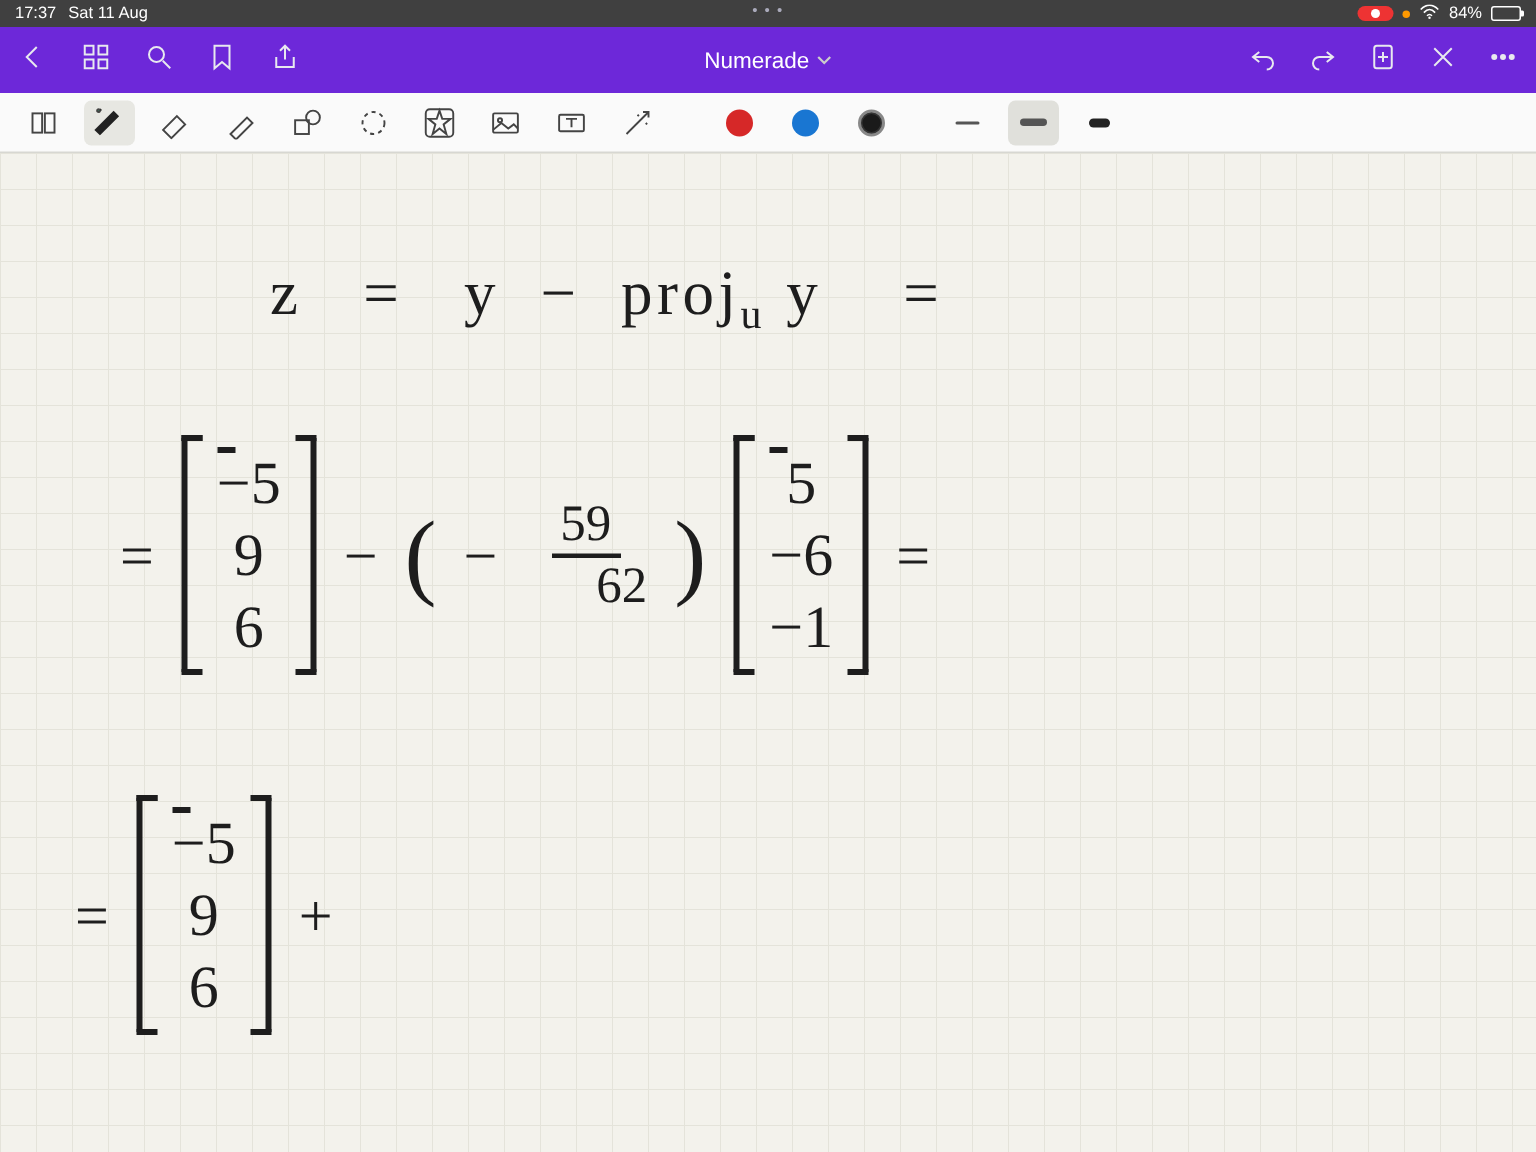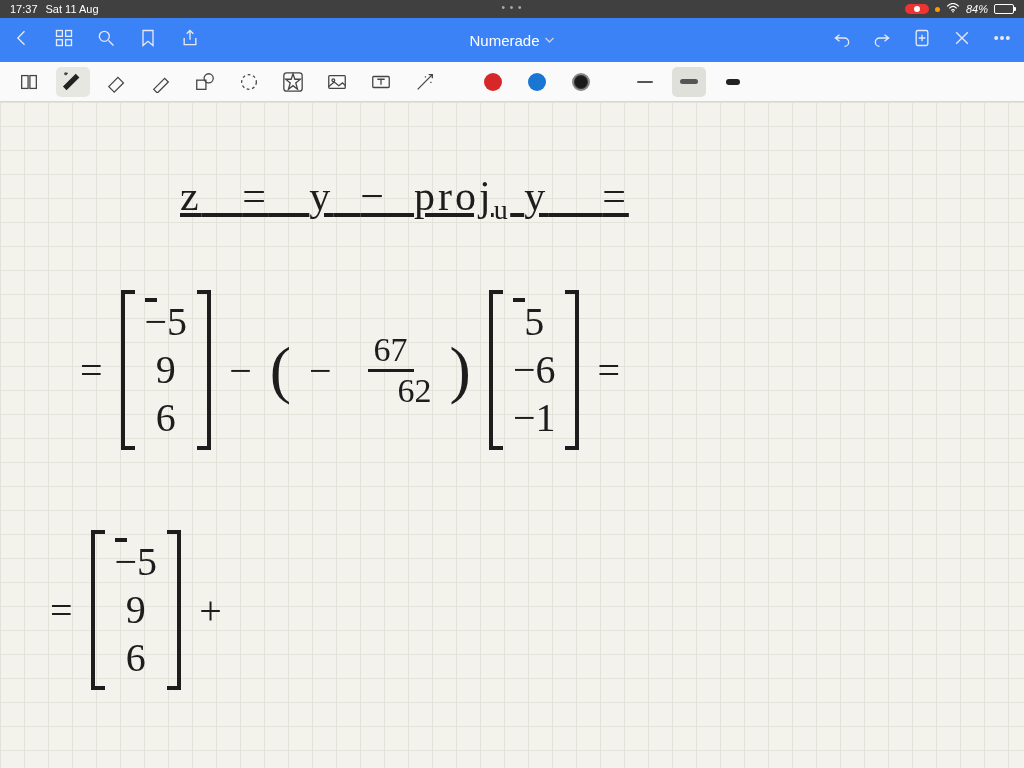--- a/index.html
+++ b/index.html
@@ -14,21 +14,21 @@
     height: 18px;
     background: #404040;
     color: #fff;
     display: flex;
     align-items: center;
     font-size: 11px;
     padding: 0 10px;
     justify-content: space-between;
   }
   .status-left { display: flex; gap: 8px; align-items: center; }
-  .status-right { display: flex; gap: 6px; align-items: center; font-style: italic; }
+  .status-right { display: flex; gap: 6px; align-items: center; }
   .battery-icon {
     width: 20px; height: 10px;
     border: 1px solid #fff; border-radius: 2px;
     position: relative; display: inline-block;
   }
   .battery-icon::after {
     content: ''; position: absolute; right: -3px; top: 2px;
     width: 2px; height: 4px; background: #fff; border-radius: 0 1px 1px 0;
   }
   .battery-fill { background: #fff; height: 100%; width: 84%; }
@@ -37,21 +37,21 @@
     display: inline-flex; align-items: center; gap: 3px;
   }
   .dot-orange { width: 5px; height: 5px; background: #f90; border-radius: 50%; }
   .wifi-icon svg { width: 14px; height: 10px; }
   .grab-handle {
     position: absolute; top: 2px; left: 50%; transform: translateX(-50%);
     color: #aab; font-size: 10px; letter-spacing: 1px;
   }
   .nav-bar {
     height: 44px;
-    background: #3b82f6;
+    background: #6d28d9;
     display: flex;
     align-items: center;
     padding: 0 12px;
     gap: 22px;
     color: #e8e9ef;
     position: relative;
   }
   .nav-bar .title-wrap {
     position: absolute; left: 50%; transform: translateX(-50%);
     display: flex; align-items: center; gap: 5px;
@@ -93,21 +93,21 @@
       linear-gradient(#e4e3da 1px, transparent 1px),
       linear-gradient(90deg, #e4e3da 1px, transparent 1px);
     background-size: 24px 24px;
   }
   .hw-line {
     position: absolute;
     font-family: 'Segoe Script','Comic Sans MS',cursive;
     color: #1d1d1d;
     white-space: nowrap;
   }
-  .eq1 { top: 70px; left: 180px; font-size: 42px; letter-spacing: 3px; text-decoration: underline; }
+  .eq1 { top: 70px; left: 180px; font-size: 42px; letter-spacing: 3px; }
   .sub { font-size: 28px; vertical-align: sub; }
   .eq2 { top: 190px; left: 80px; font-size: 40px; display:flex; align-items:center; gap:18px; }
   .eq3 { top: 430px; left: 50px; font-size: 40px; display:flex; align-items:center; gap:18px; }
   .bracket {
     display: inline-flex; flex-direction: column;
     border-left: 4px solid #1d1d1d; border-right: 4px solid #1d1d1d;
     padding: 6px 20px;
     position: relative;
     line-height: 1.2;
     font-size: 40px;
@@ -320,21 +320,21 @@
         <span class="bl"></span>
         <span class="br"></span>
       <span>−5</span>
       <span>9</span>
       <span>6</span>
     </span>
     <span>−</span>
     <span class="paren">(</span>
     <span>−</span>
     <span class="frac">
-      <span class="num">67</span>
+      <span class="num">59</span>
       <span class="den">62</span>
     </span>
     <span class="paren">)</span>
     <span class="bracket">
       <span class="tl"></span>
         <span class="tr"></span>
         <span class="bl"></span>
         <span class="br"></span>
       <span>5</span>
       <span>−6</span>

